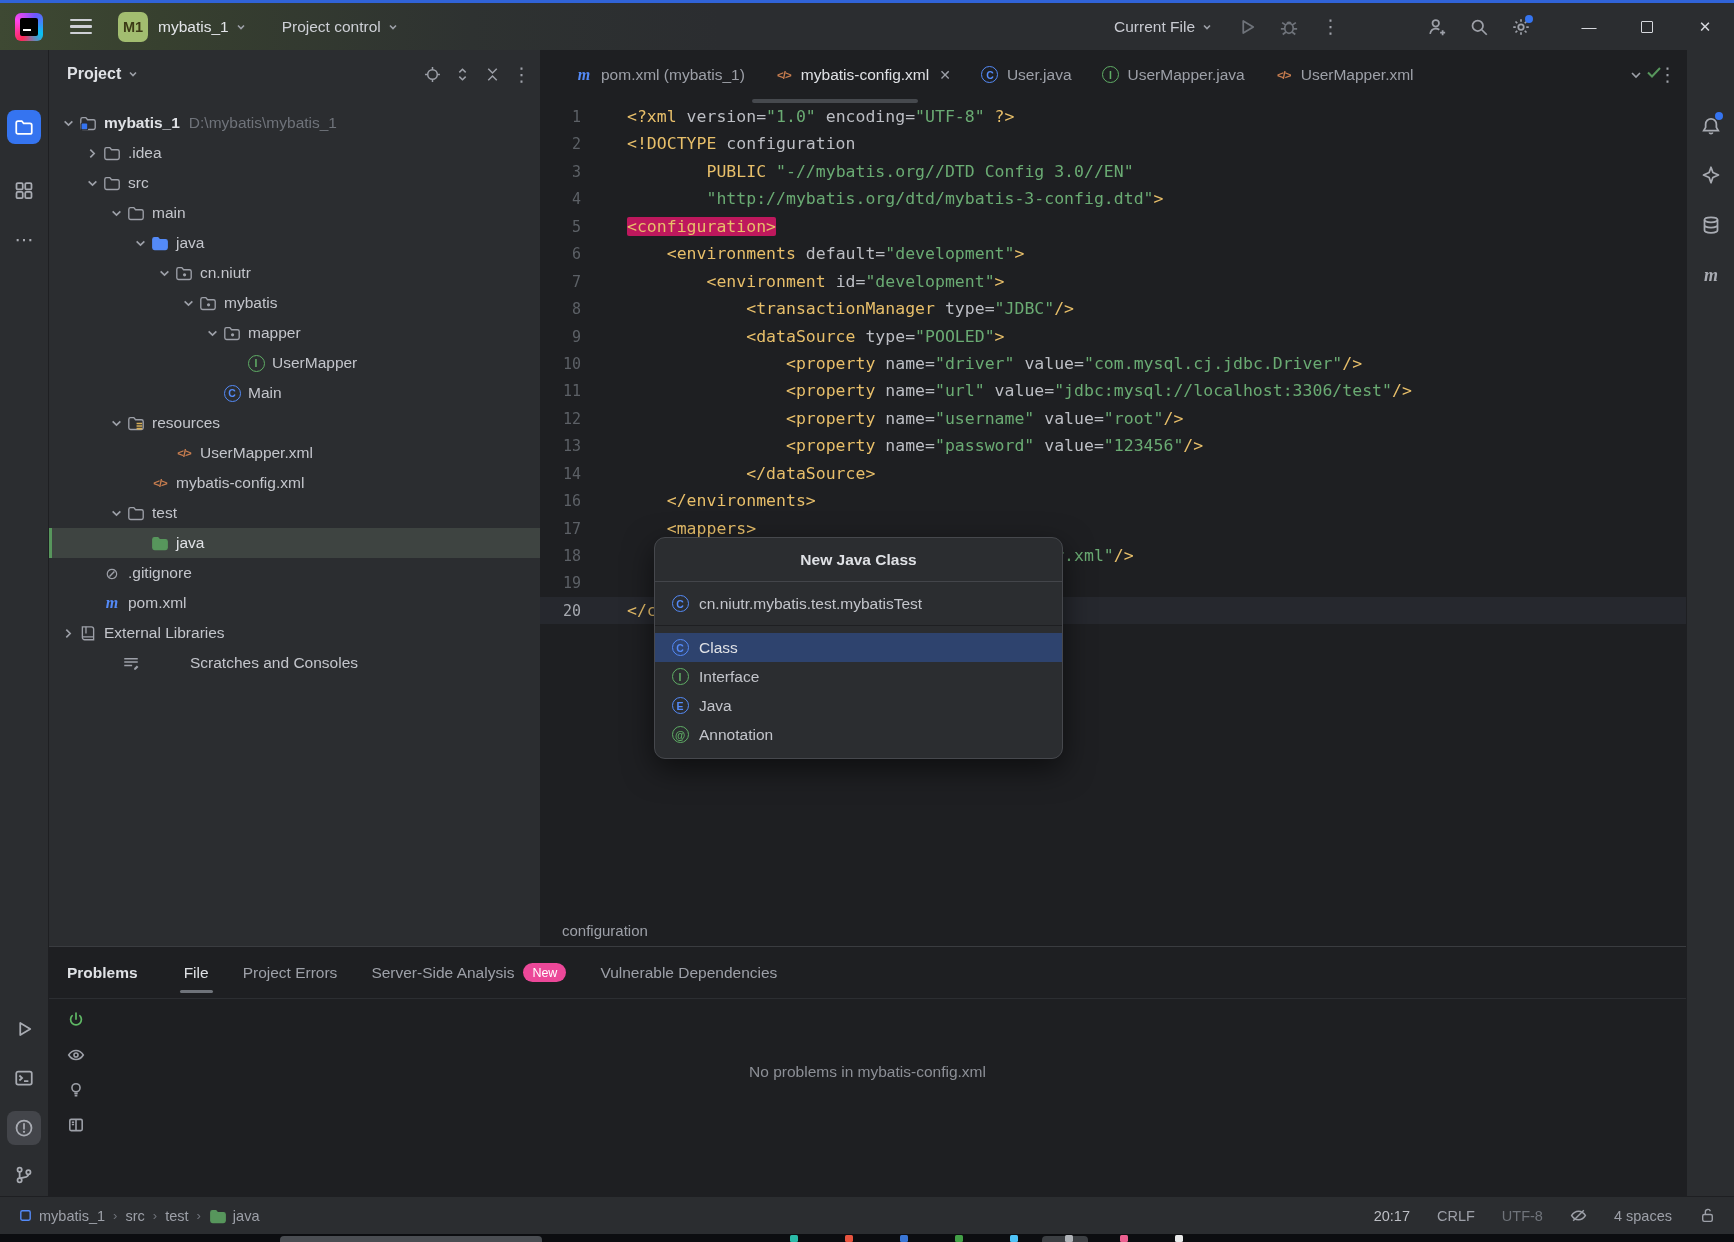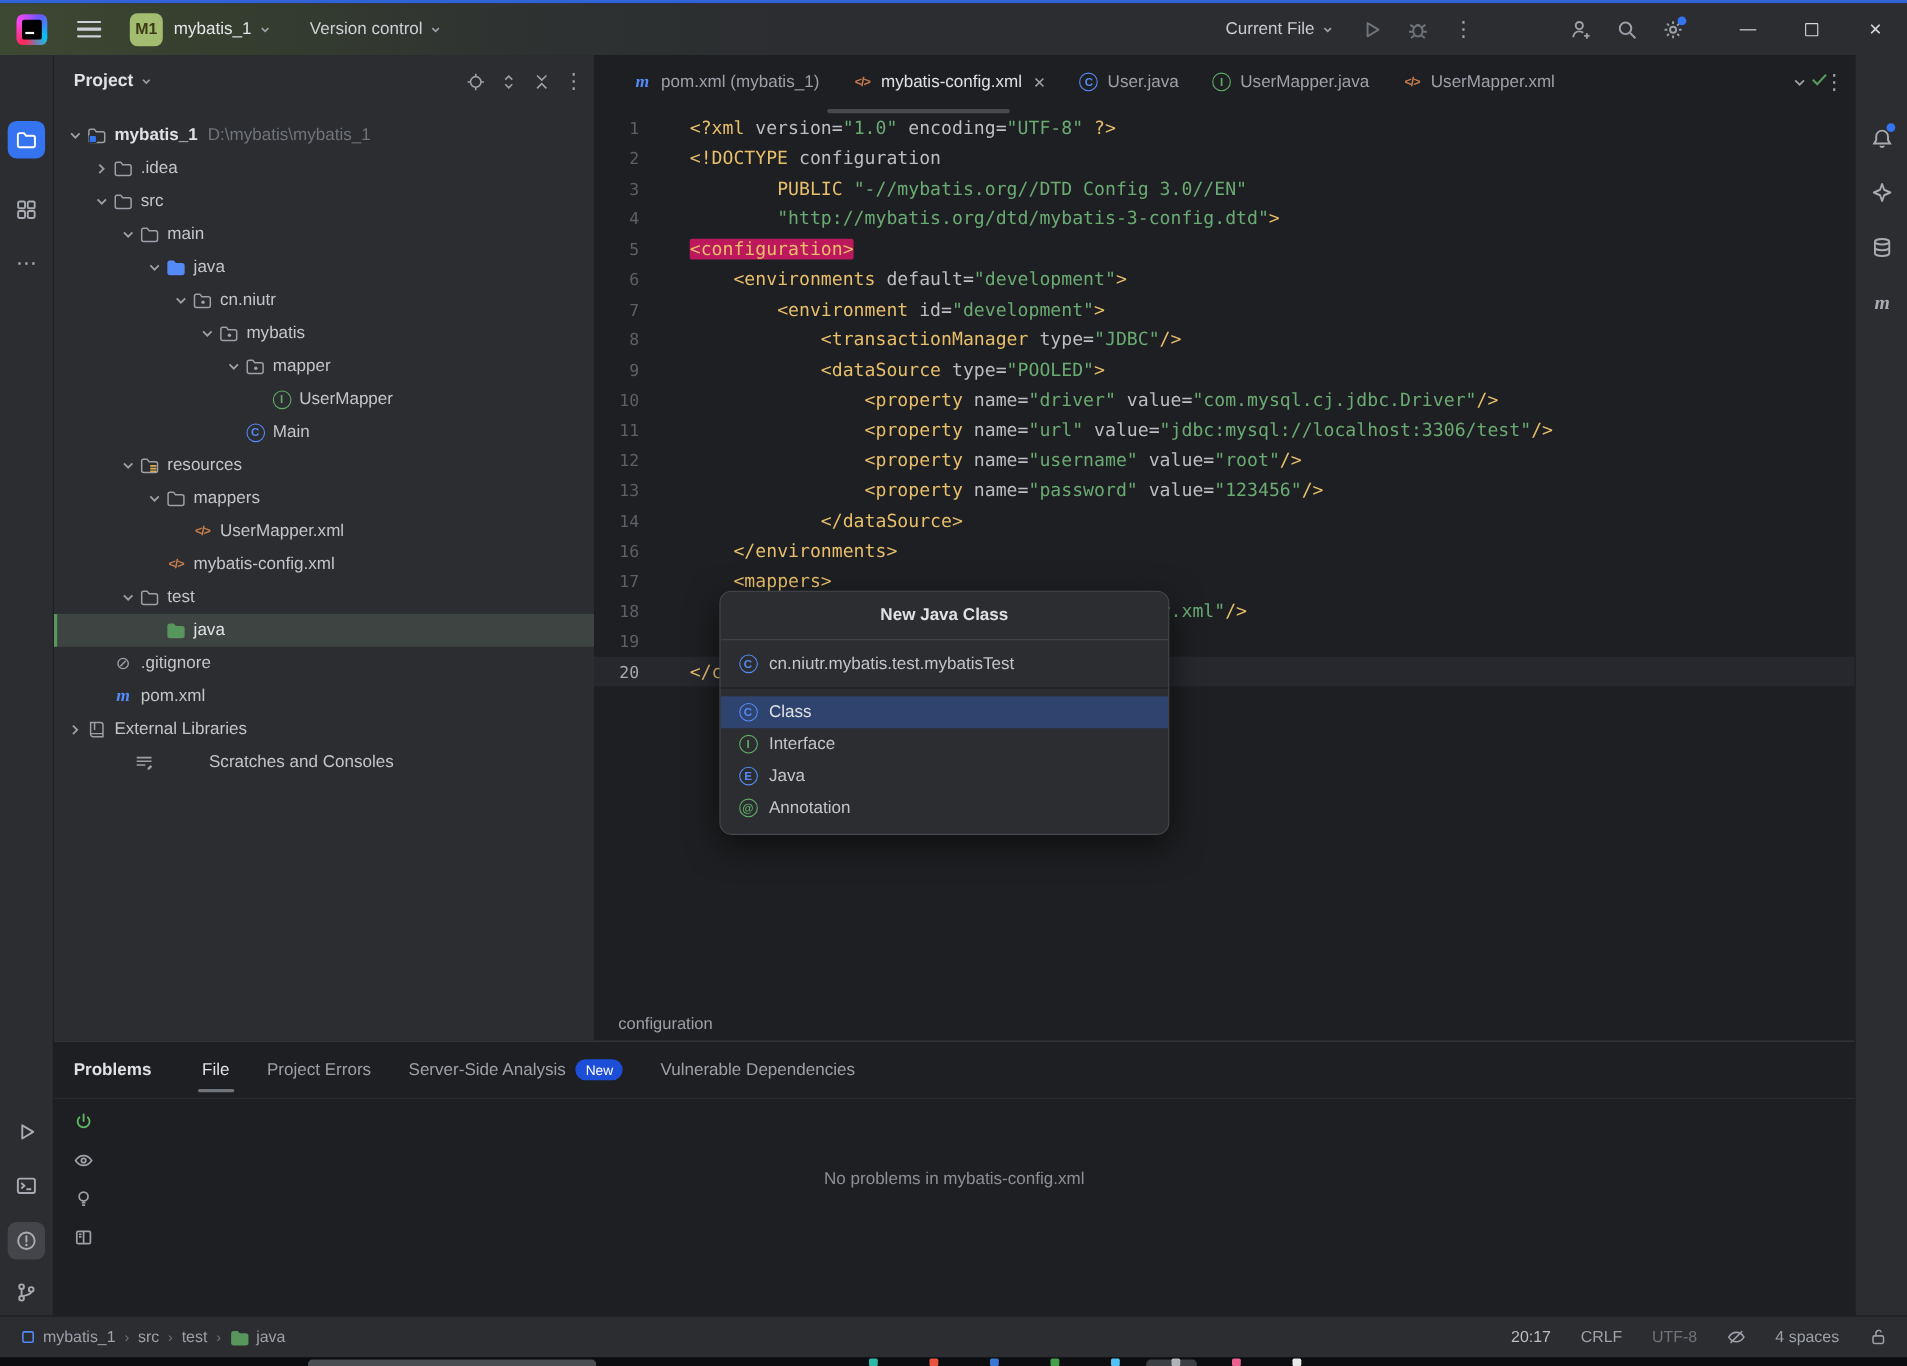--- a/index.html
+++ b/index.html
@@ -110,21 +110,21 @@
   
   #problems { position:absolute; left:49px; top:946px; width:1637px; height:250px; background:#1e1f22;
     border-top:1px solid #3a3c40; }
   #prob-header { height:52px; display:flex; align-items:center; padding-left:18px; border-bottom:1px solid #2c2e32; }
   #prob-title { color:#dfe1e5; font-size:15.5px; font-weight:600; margin-right:46px; }
   .ptab { position:relative; height:100%; display:flex; align-items:center; gap:9px; margin-right:34px;
     color:#9da0a8; font-size:15.5px; cursor:pointer; }
   .ptab.sel { color:#dfe1e5; }
   .ptab.sel::after { content:""; position:absolute; left:-4px; right:-4px; bottom:5px; height:3px;
     background:#6f737a; border-radius:2px; }
-  .pbadge { background:#1d4ed8; color:#fff; font-size:12.5px; padding:2.5px 9px; border-radius:10px; }
+  .pbadge { background:#ec4899; color:#fff; font-size:12.5px; padding:2.5px 9px; border-radius:10px; }
   #prob-tools { position:absolute; left:16px; top:62px; display:flex; flex-direction:column; gap:13px; }
   #prob-tools .pt { width:22px; height:22px; display:flex; align-items:center; justify-content:center; cursor:pointer; }
   #prob-tools svg { width:18px; height:18px; }
   #prob-tools .st { stroke:#9da0a8; stroke-width:1.4; fill:none; }
   #prob-empty { position:absolute; left:0; right:0; top:116px; text-align:center; color:#8c8f96; font-size:15.5px; }
 
   
   #statusbar { position:absolute; left:0; top:1196px; width:1734px; height:38px; background:#2b2d30;
     border-top:1px solid #1e1f22; display:flex; align-items:center; padding:0 18px; font-size:14.5px; color:#9da0a8; }
   #sb-crumbs { display:flex; align-items:center; gap:8px; }
@@ -151,21 +151,21 @@
   <div class="hamburger">
       <i></i>
       <i></i>
       <i></i>
     </div>
   <div id="proj-badge">M1</div>
   <span class="tb-label">mybatis_1</span>
   <svg class="chev" viewBox="0 0 10 10">
       <path d="M2 3.5l3 3 3-3"></path>
     </svg>
-  <span class="vc-label">Version control</span>
+  <span class="vc-label">Project control</span>
   <svg class="chev" viewBox="0 0 10 10">
       <path d="M2 3.5l3 3 3-3"></path>
     </svg>
 
   <div id="tb-right">
     <div id="run-config">
       <span>Current File</span>
       <svg class="chev" viewBox="0 0 10 10">
           <path d="M2 3.5l3 3 3-3"></path>
         </svg>
@@ -425,31 +425,20 @@
         <span class="tchev">
           <svg viewBox="0 0 10 10" style="transform:rotate(90deg)">
             <path d="M3 1.5l3.5 3.5L3 8.5"></path>
           </svg>
         </span>
         <svg class="gi" viewBox="0 0 16 16">
           <path d="M1.6 4.8c0-.9.7-1.6 1.6-1.6h2.9l1.5 1.9h5.2c.9 0 1.6.7 1.6 1.6v5.5c0 .9-.7 1.6-1.6 1.6H3.2c-.9 0-1.6-.7-1.6-1.6z" fill="none" stroke="#9da0a8" stroke-width="1.2" stroke-linejoin="round"></path>
           <path d="M8.5 8.4h5M8.5 10.7h5M8.5 13h5" stroke="#d6ae58" stroke-width="1.4"></path>
         </svg>
         <span class="tlabel">resources</span>
-      </div>
-      <div class="trow" style="padding-left: 80px;">
-        <span class="tchev">
-          <svg viewBox="0 0 10 10" style="transform:rotate(90deg)">
-            <path d="M3 1.5l3.5 3.5L3 8.5"></path>
-          </svg>
-        </span>
-        <svg class="gi" viewBox="0 0 16 16">
-          <path d="M1.6 4.8c0-.9.7-1.6 1.6-1.6h2.9l1.5 1.9h5.2c.9 0 1.6.7 1.6 1.6v5.5c0 .9-.7 1.6-1.6 1.6H3.2c-.9 0-1.6-.7-1.6-1.6z" fill="none" stroke="#9da0a8" stroke-width="1.2" stroke-linejoin="round"></path>
-        </svg>
-        <span class="tlabel">mappers</span>
       </div>
       <div class="trow" style="padding-left: 104px;">
         <span class="tchev"></span>
         <span class="gi xml">&lt;/&gt;</span>
         <span class="tlabel">UserMapper.xml</span>
       </div>
       <div class="trow" style="padding-left: 80px;">
         <span class="tchev"></span>
         <span class="gi xml">&lt;/&gt;</span>
         <span class="tlabel">mybatis-config.xml</span>

